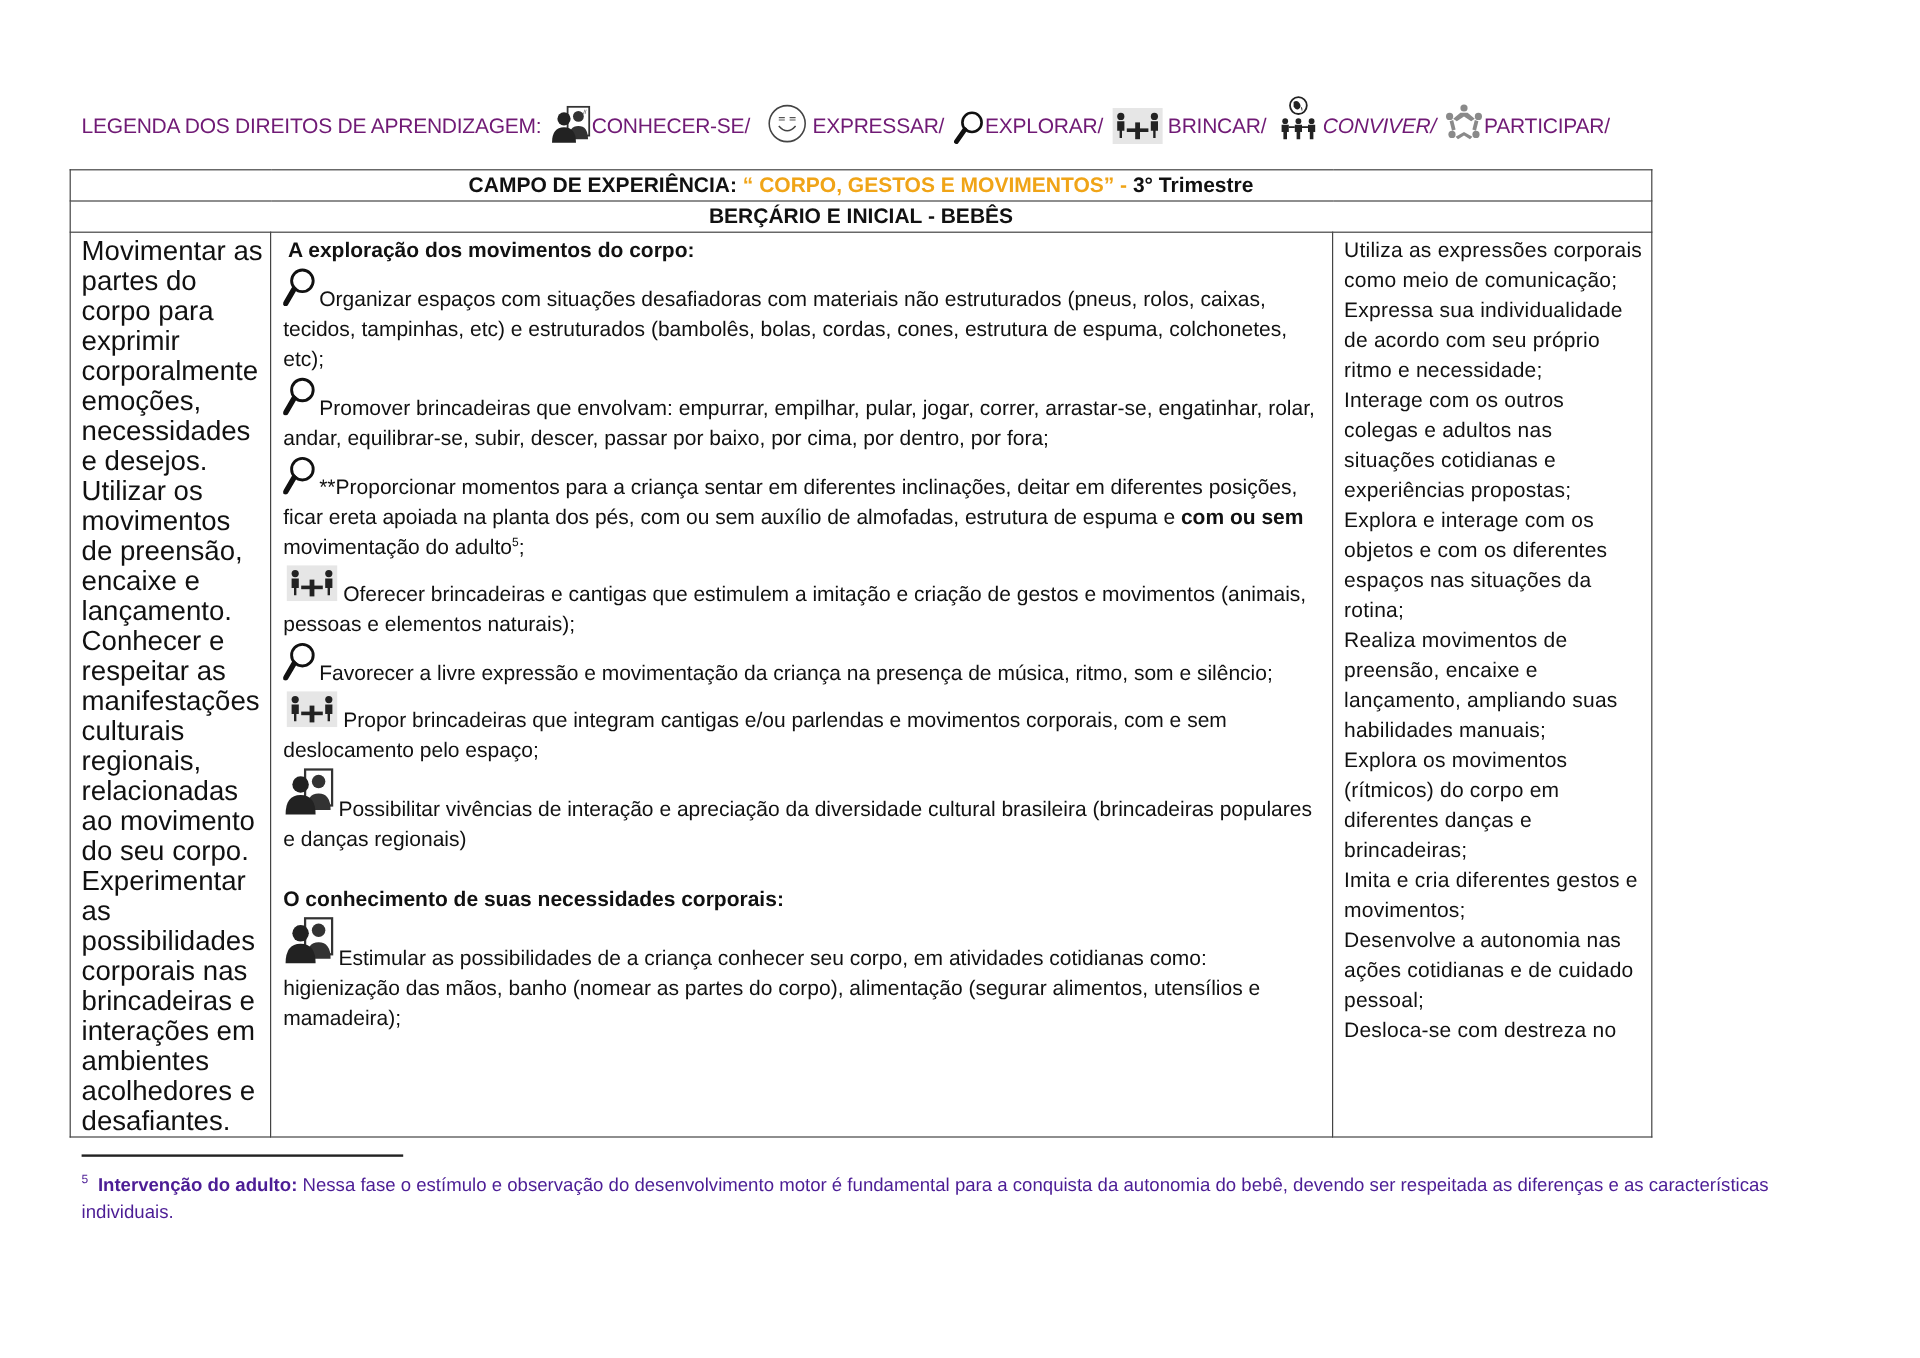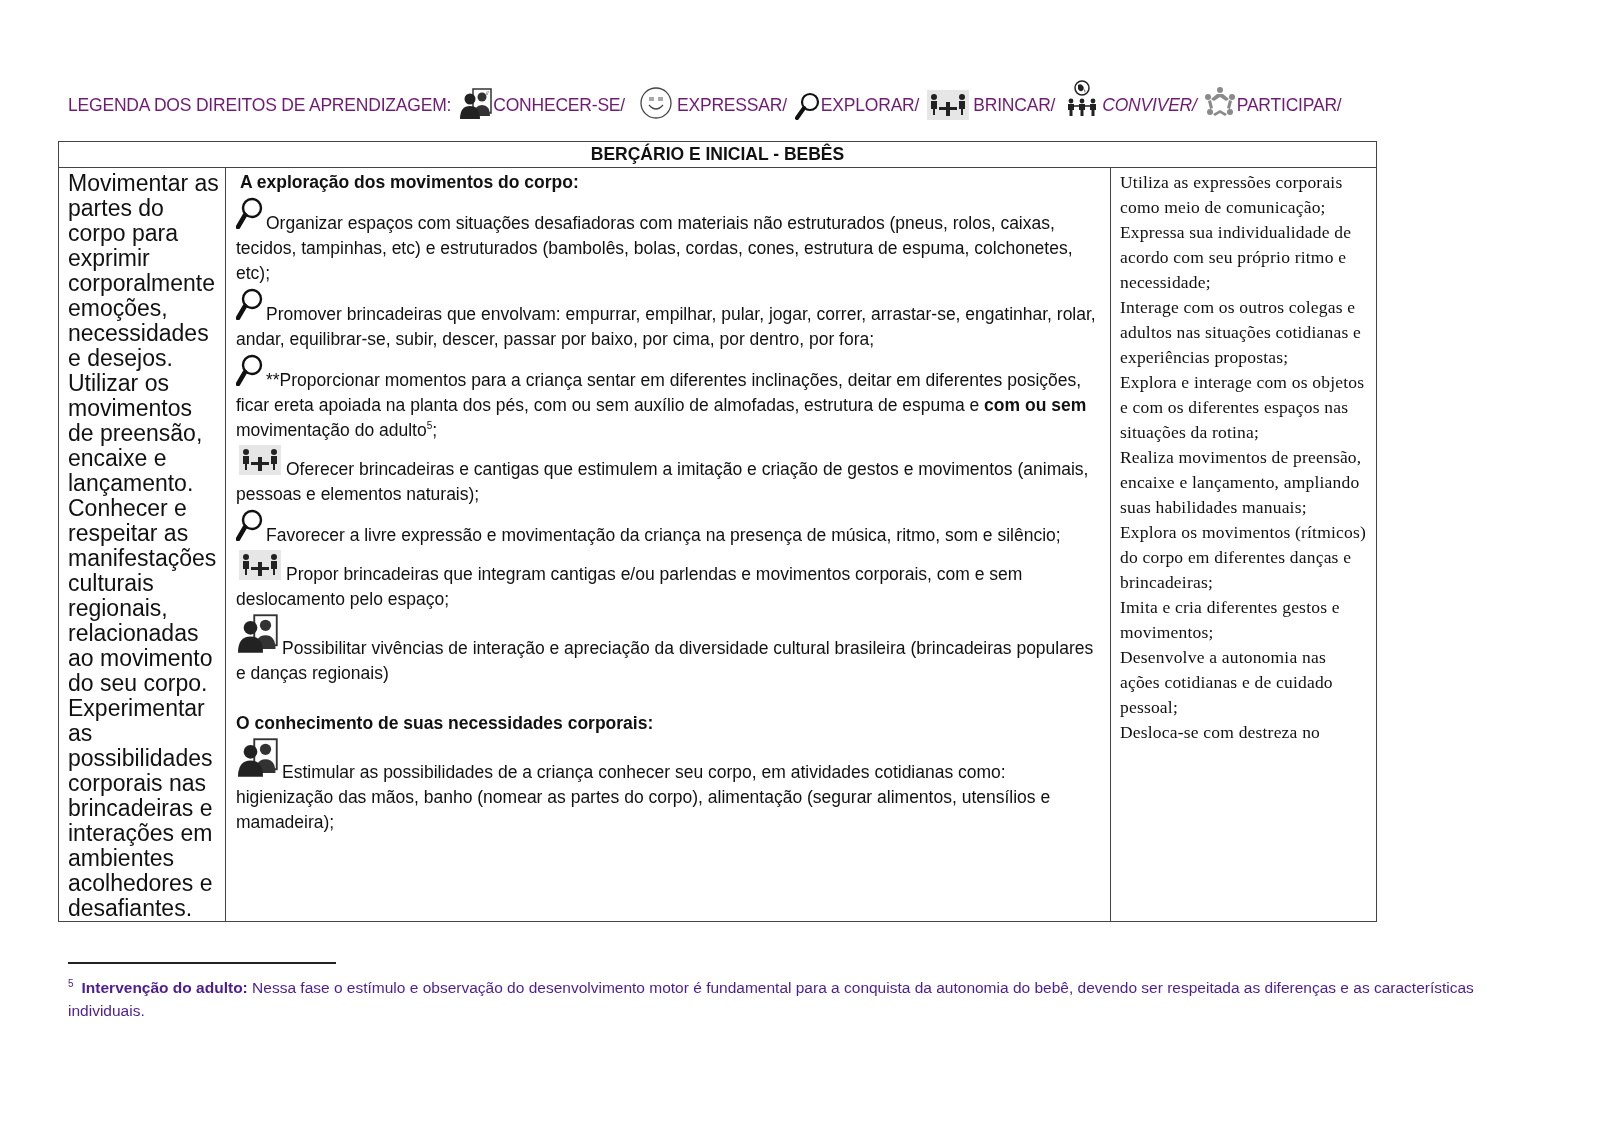--- a/index.html
+++ b/index.html
@@ -31,21 +31,21 @@
   .objetivo p { margin: 0; }
   .exp { padding: 2px 10px 0 10px; line-height: 25px; }
   .exp .section-title { font-weight: bold; margin-bottom: 0; padding-left: 4px; }
   .exp .section-title.second { margin-top: 25px; padding-left: 0; }
   .exp .item { margin-top: 2px; }
   .exp .ico { display: inline-block; vertical-align: bottom; margin-right: 2px; }
   .exp .item.big .ico { margin-bottom: 0; }
   .exp b { font-weight: bold; }
   .exp sup { font-size: 10px; vertical-align: super; line-height: 0; }
   .aprend { padding: 2px 6px 0 9px; line-height: 25px; font-size: 17.5px; letter-spacing: 0.2px; overflow: hidden; }
-  .aprend p { margin: 0; font-family: Liberation Serif, serif; }
+  .aprend p { margin: 0; }
 
   .fn-rule { position: absolute; left: 68px; top: 962px; width: 268px; height: 1.5px; background: #222; }
   .footnote { position: absolute; left: 68px; top: 972px; width: 1450px; font-size: 15.5px; line-height: 23px; color: #4c1d95; }
   .footnote sup { font-size: 10px; vertical-align: super; margin-right: 8px; }
   .footnote b { font-weight: bold; }
 </style>
 </head>
 <body>
 
 <div class="legend">
@@ -139,20 +139,25 @@
   </span>
 </div>
 
 <table class="main">
   <colgroup>
     <col class="col1">
       <col>
       <col class="col3">
   </colgroup>
   <tbody>
+      <tr class="hdr-row campo">
+    <td colspan="3">
+      <span>CAMPO DE EXPERIÊNCIA: </span><span class="accent">“ CORPO, GESTOS E MOVIMENTOS” -</span><span> 3° Trimestre</span>
+    </td>
+  </tr>
   <tr class="hdr-row">
     <td colspan="3">BERÇÁRIO E INICIAL - BEBÊS</td>
   </tr>
   <tr class="body-row">
     <td class="objetivo">
       <p>Movimentar as partes do corpo para exprimir corporalmente emoções, necessidades e desejos.</p>
       <p>Utilizar os movimentos de preensão, encaixe e lançamento.</p>
       <p>Conhecer e respeitar  as manifestações culturais regionais, relacionadas ao movimento do seu corpo.</p>
       <p>Experimentar as possibilidades corporais nas brincadeiras e interações em ambientes acolhedores e desafiantes.</p>
     </td>

